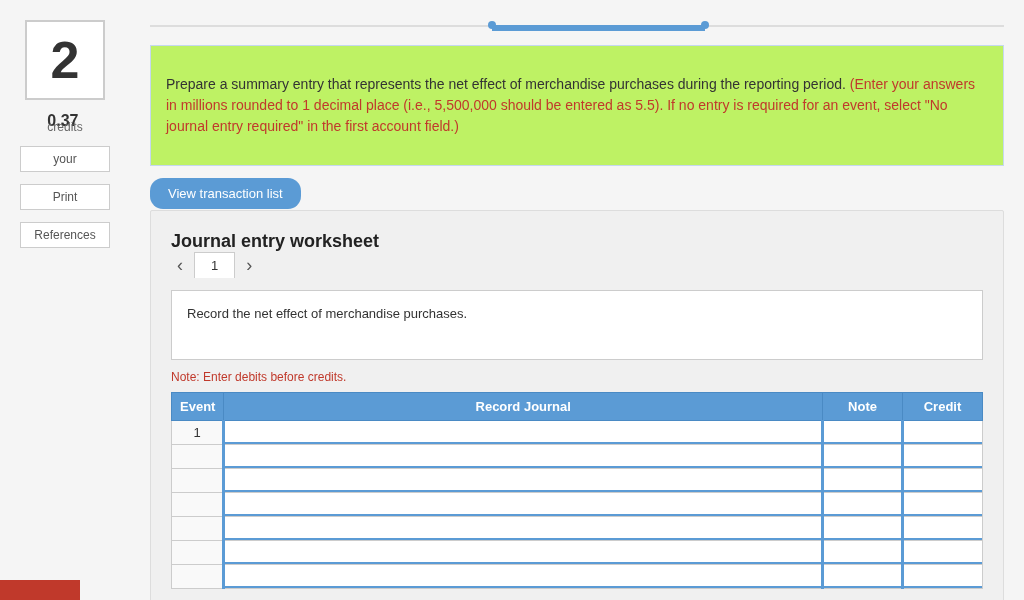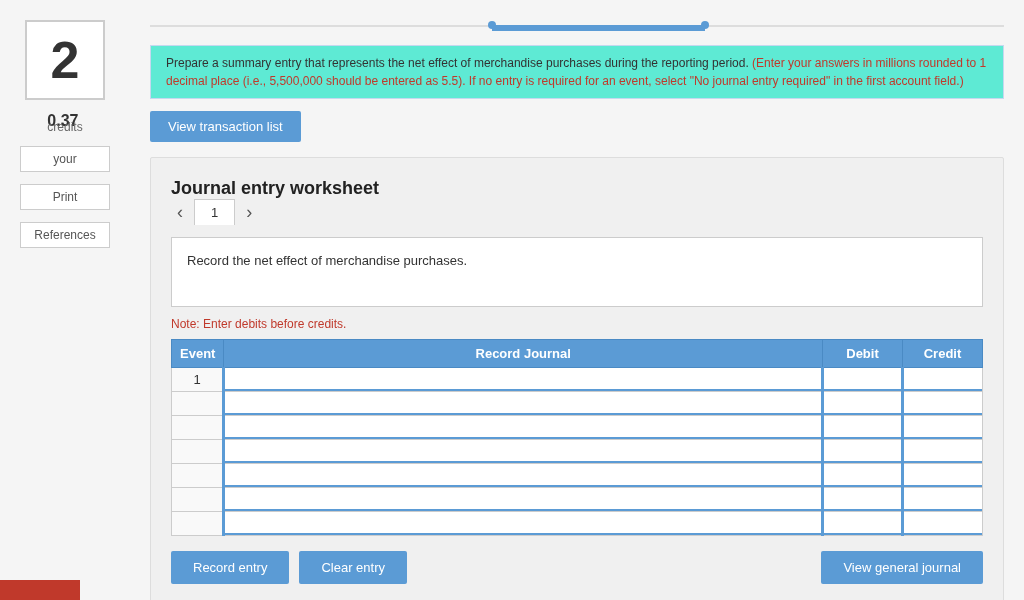--- a/index.html
+++ b/index.html
@@ -103,42 +103,42 @@
       left: 40%;
       width: 25%;
       height: 2px;
       background: #5b9bd5;
       border-style: dashed;
       border-color: #5b9bd5;
     }
 
     
     .instruction-box {
-      background: #5eead4;
+      background: #bef264;
       border: 1px solid #c5d8ef;
-      padding: 8px 15px;
+      padding: 28px 15px;
       margin-bottom: 12px;
-      font-size: 12px;
+      font-size: 14px;
       line-height: 1.5;
       color: #333;
     }
     .instruction-box .red-text {
       color: #c0392b;
     }
 
     
     .view-transaction-btn {
       background: #5b9bd5;
       color: #fff;
       border: none;
       padding: 8px 18px;
       font-size: 13px;
       cursor: pointer;
-      margin-bottom: 15px;
-      border-radius: 2px;
+      margin-bottom: 1px;
+      border-radius: 13px;
     }
 
     
     .worksheet-card {
       background: #f0f0f0;
       border: 1px solid #ddd;
       padding: 20px;
       border-radius: 2px;
     }
     .worksheet-title {
@@ -338,21 +338,21 @@
         <span>Record the net effect of merchandise purchases.</span>
       </div>
 
       <div class="note-text">Note: Enter debits before credits.</div>
 
       <table class="journal-table">
         <thead>
           <tr>
             <th>Event</th>
             <th>Record Journal</th>
-            <th>Debit</th>
+            <th>Note</th>
             <th>Credit</th>
           </tr>
         </thead>
         <tbody>
           <tr>
             <td>1</td>
             <td class="gj-cell"><input type="text" style=""></td>
             <td class="debit-cell"><input type="text" style=""></td>
             <td class="credit-cell"><input type="text" style=""></td>
           </tr>

